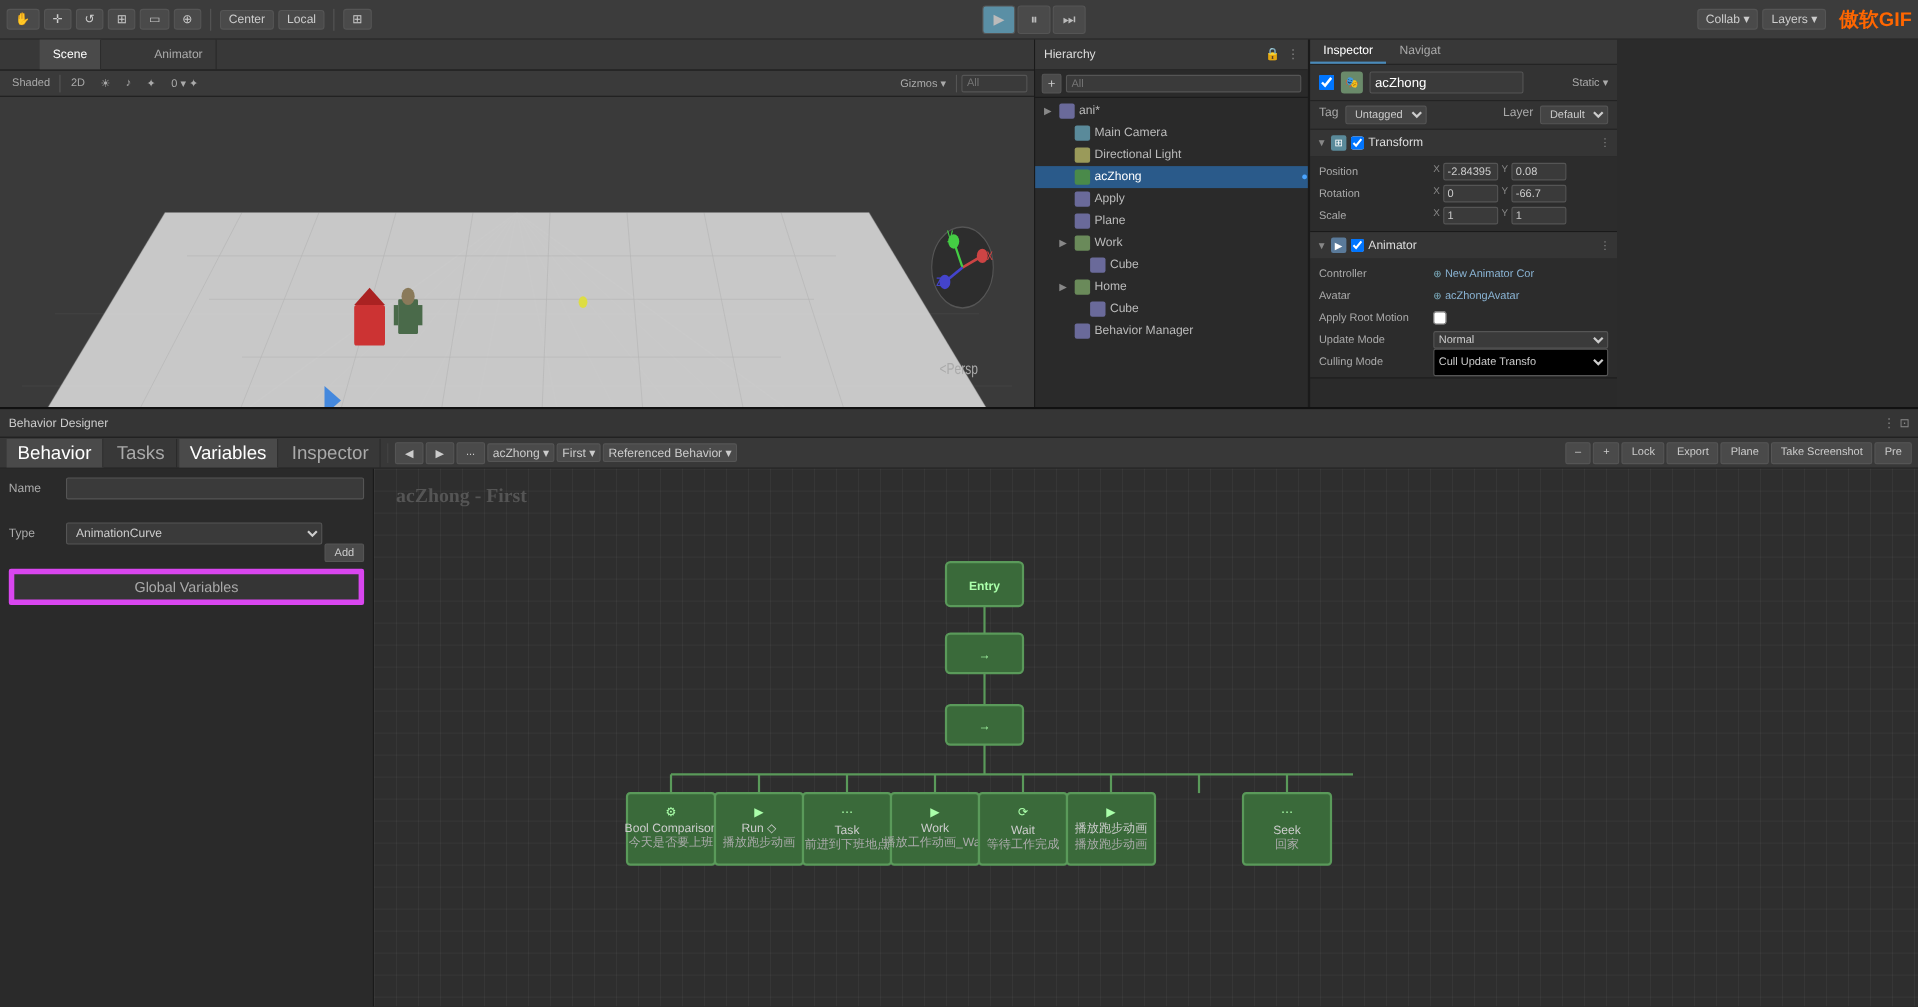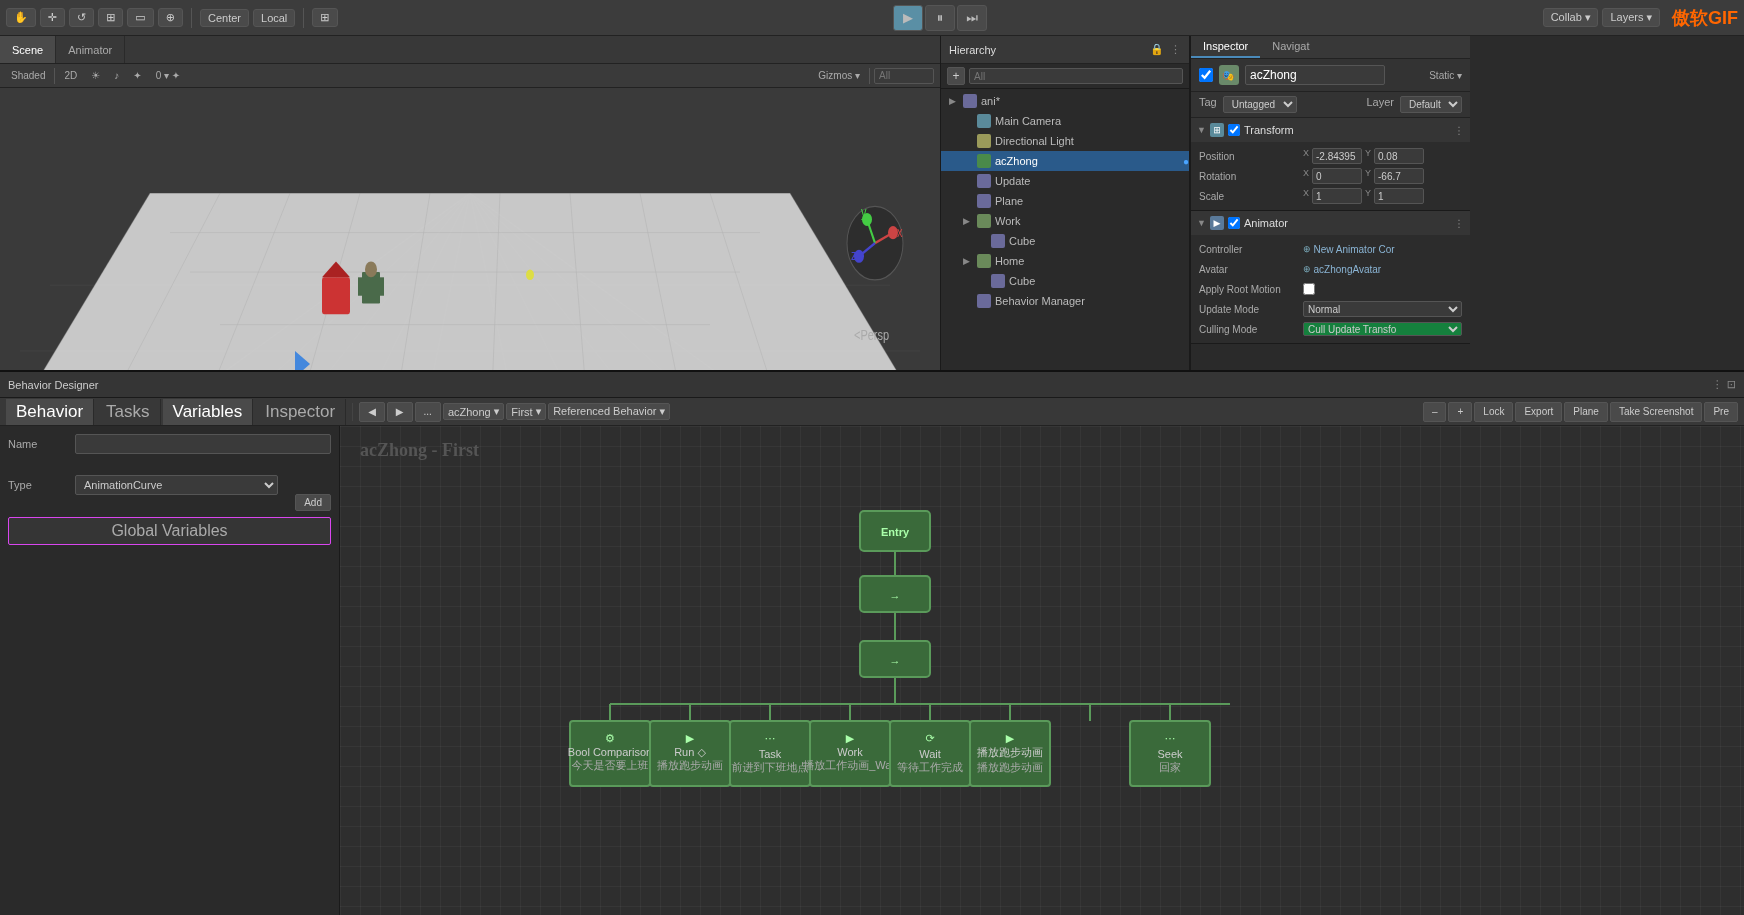--- a/index.html
+++ b/index.html
@@ -51,20 +51,21 @@
     }
     .tab-item {
       padding: 0 12px;
       display: flex;
       align-items: center;
       cursor: pointer;
       color: #aaa;
       font-size: 11px;
       border-right: 1px solid #2a2a2a;
       gap: 4px;
+      margin-left: 36px;
     }
     .tab-item.active { background: #4a4a4a; color: #fff; }
 
     
     .main-layout {
       display: flex;
       height: calc(915px - 36px);
     }
 
     
@@ -278,21 +279,21 @@
       width: 340px;
       background: #2a2a2a;
       border-right: 1px solid #1a1a1a;
       flex-shrink: 0;
       padding: 8px;
     }
     .bd-row {
       display: flex;
       align-items: center;
       margin-bottom: 4px;
-      gap: 17px;
+      gap: 2px;
     }
     .bd-label { color: #aaa; font-size: 11px; width: 50px; }
     .bd-input {
       background: #3a3a3a;
       border: 1px solid #555;
       border-radius: 2px;
       color: #ccc;
       height: 20px;
       flex: 1;
       padding: 0 4px;
@@ -314,26 +315,26 @@
       border: 1px solid #555;
       border-radius: 2px;
       color: #ccc;
       cursor: pointer;
       font-size: 10px;
       margin-top: 36px;
     }
     .bd-global-vars {
       margin-top: 6px;
       background: #353535;
-      border: 1px solid #d946ef;
+      border: 5px solid #d946ef;
       border-radius: 2px;
       padding: 4px 8px;
       text-align: center;
       color: #aaa;
-      font-size: 16px;
+      font-size: 13px;
     }
 
     
     .bd-canvas {
       flex: 1;
       background: #2e2e2e;
       background-image:
         linear-gradient(rgba(255,255,255,0.04) 1px, transparent 1px),
         linear-gradient(90deg, rgba(255,255,255,0.04) 1px, transparent 1px);
       background-size: 20px 20px;
@@ -568,21 +569,21 @@
         <span class="hier-arrow" style="visibility:hidden;">▶</span>
         <span class="hier-icon" style="background:#4a8a4a;"></span>
         <span>acZhong</span>
         <div style="flex:1;"></div>
         <span style="color:#4aa4ff; font-size:10px;">●</span>
       </div>
 
       <div class="hier-item" style="padding-left:22px;">
         <span class="hier-arrow" style="visibility:hidden;">▶</span>
         <span class="hier-icon geo"></span>
-        <span>Update</span>
+        <span>Apply</span>
       </div>
 
       <div class="hier-item" style="padding-left:22px;">
         <span class="hier-arrow" style="visibility:hidden;">▶</span>
         <span class="hier-icon geo"></span>
         <span>Plane</span>
       </div>
 
       <div class="hier-item" style="padding-left:22px;">
         <span class="hier-arrow">▶</span>
@@ -723,21 +724,21 @@
           <div style="flex:1;">
             <select style="background:#3a3a3a; border:1px solid #555; border-radius:2px; color:#ccc; height:16px; width:100%; font-size:10px;">
               <option>Normal</option>
             </select>
           </div>
         </div>
 
         <div class="prop-row">
           <span class="prop-label">Culling Mode</span>
           <div style="flex:1;">
-            <select style="background:#15803d; border:1px solid #555; border-radius:2px; color:#ccc; height:14px; width:100%; font-size:10px;">
+            <select style="background:#000000; border:1px solid #555; border-radius:2px; color:#ccc; height:25px; width:100%; font-size:10px;">
               <option>Cull Update Transfo</option>
             </select>
           </div>
         </div>
       </div>
     </div>
 
   </div>
 </div>
 

